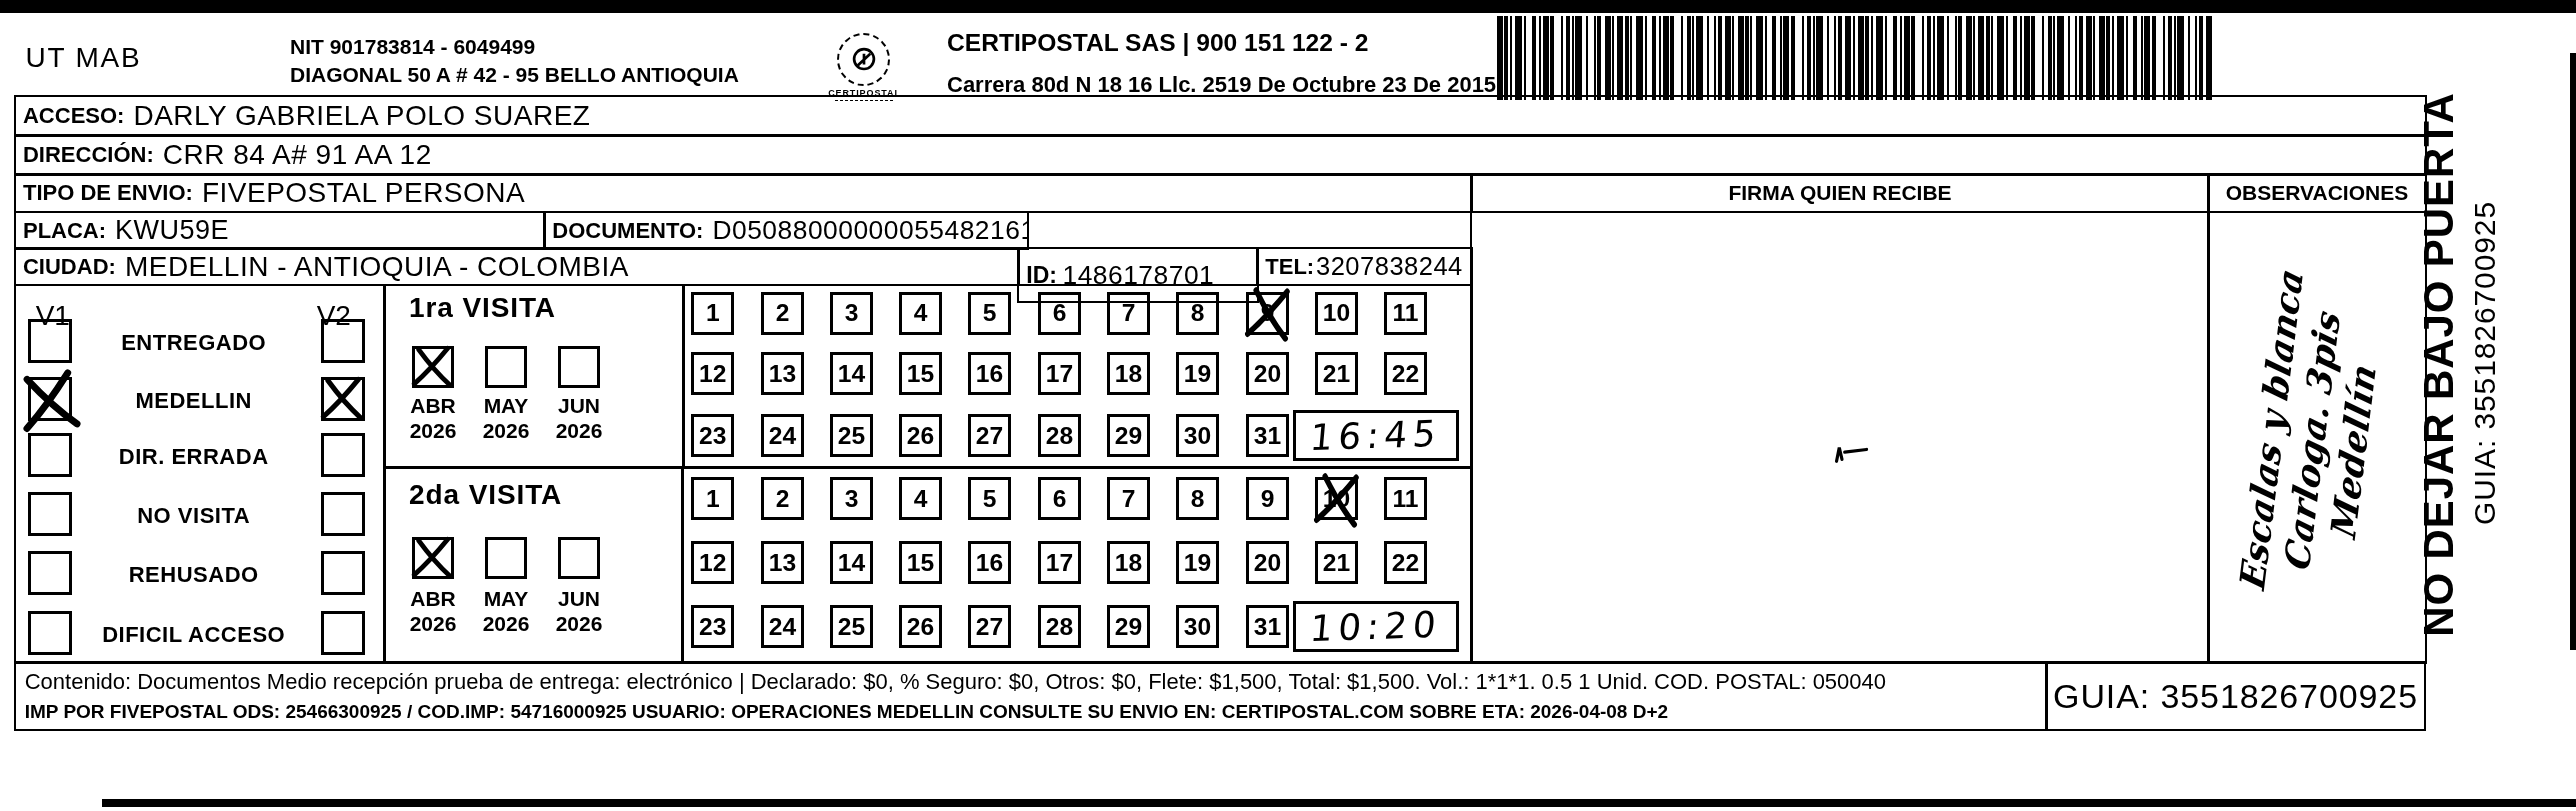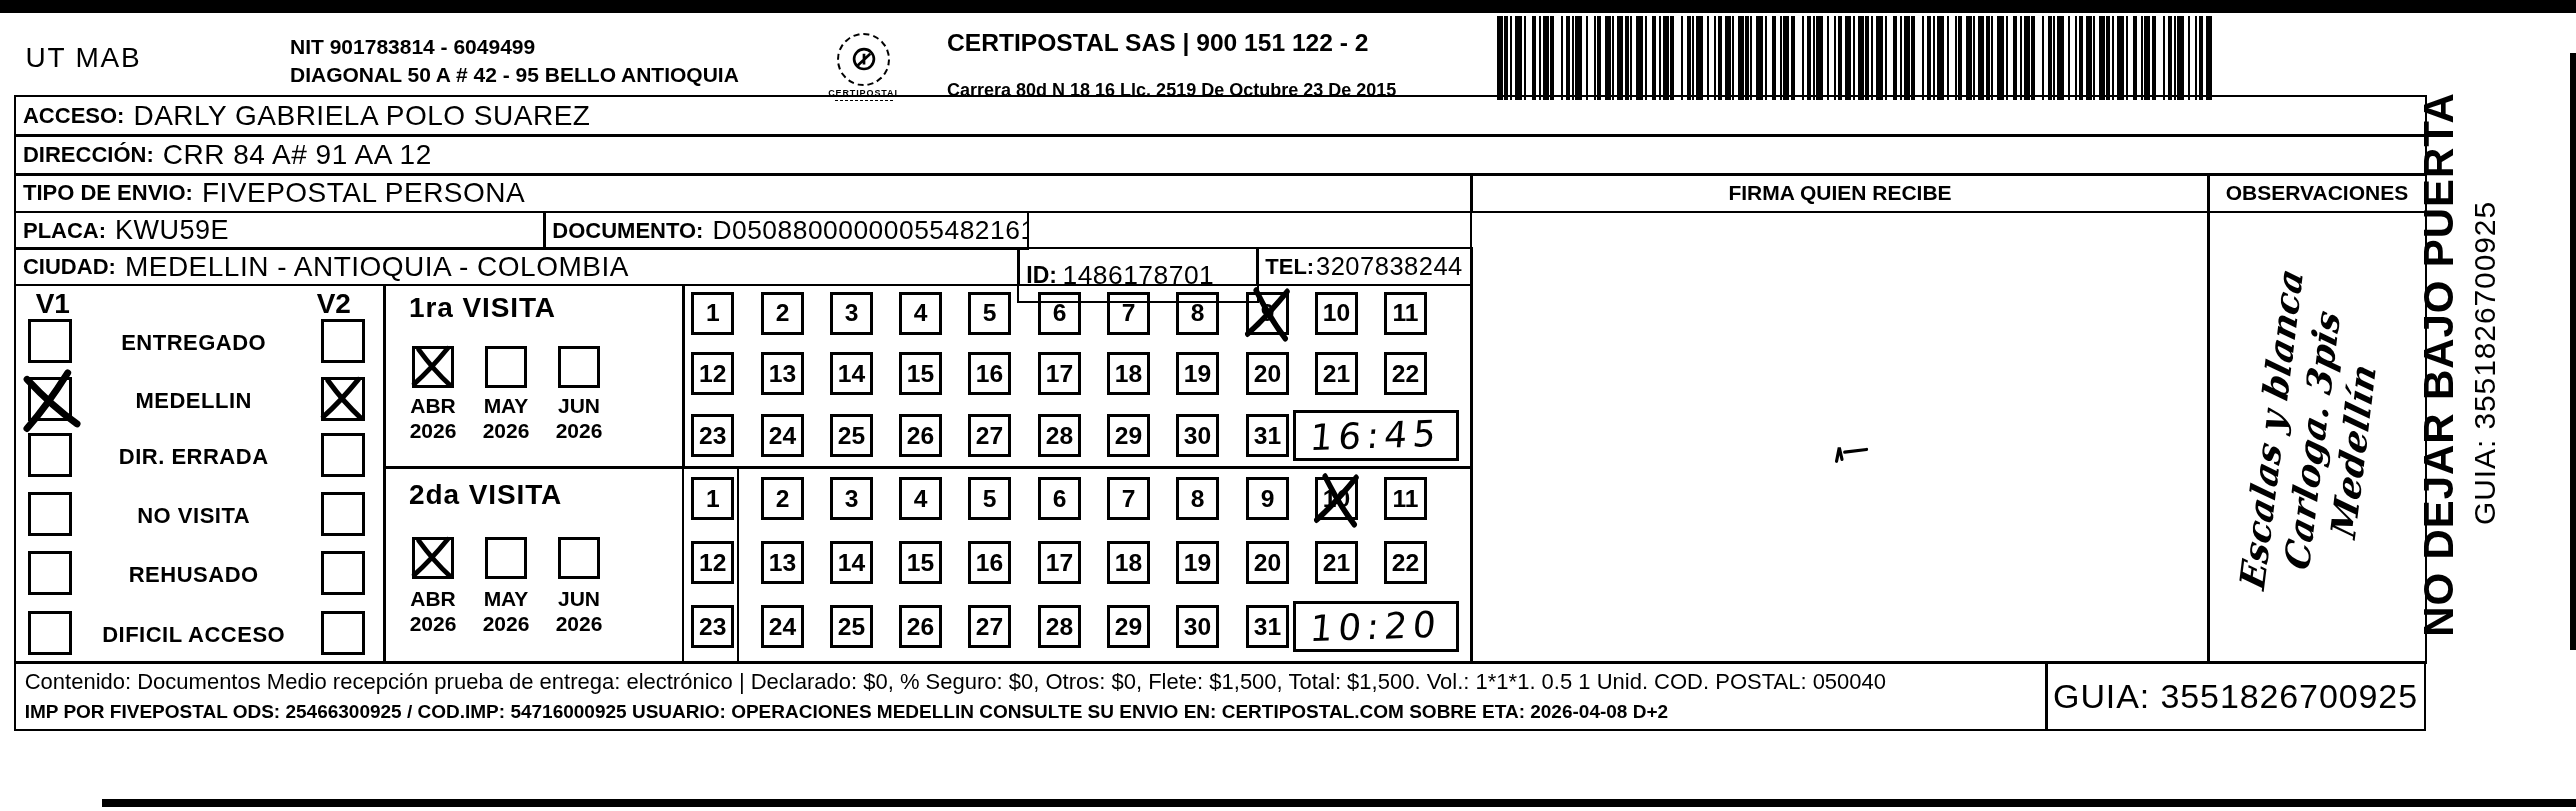--- a/index.html
+++ b/index.html
@@ -13,33 +13,33 @@
   
   .sender{left:25.5px;top:42px;font-size:28px;letter-spacing:1.8px;}
   .nitblock{left:290px;top:33px;font-size:21px;font-weight:bold;line-height:28px;white-space:nowrap;}
   .logo{left:837px;top:33px;width:53px;height:53px;border:2.7px dashed #000;border-radius:50%;
         display:flex;align-items:center;justify-content:center;box-sizing:border-box;}
   .logo svg{width:36px;height:36px;}
   .logocap{left:817px;top:88px;width:95px;text-align:center;font-size:9px;font-weight:bold;letter-spacing:0.9px;}
   .logodash{left:835px;top:100px;width:58px;border-top:1.8px dashed #000;}
   .companyblock{left:947px;top:29px;white-space:nowrap;}
   .companyblock .l1{font-size:24.6px;font-weight:bold;}
-  .companyblock .l2{font-size:18px;font-weight:bold;margin-top:23px;}
+  .companyblock .l2{font-size:22px;font-weight:bold;margin-top:15px;}
   .barcode{left:1497px;top:16.4px;width:722px;height:84px;}
   .barcode i{position:absolute;top:0;bottom:0;background:#000;}
 
   
   .cell{position:absolute;border:2.7px solid #000;box-sizing:border-box;background:transparent;}
   .fieldrow{display:flex;align-items:center;padding-left:7.3px;white-space:nowrap;overflow:hidden;}
   .flabel{font-weight:bold;font-size:22px;}
   .fvalue{font-size:28px;font-weight:500;margin-left:9px;letter-spacing:0.5px;}
   .hdrcell{display:flex;align-items:center;justify-content:center;font-weight:bold;font-size:21px;}
 
   
-  .vhead{position:absolute;top:2px;font-size:28px;font-weight:bold;}
+  .vhead{position:absolute;top:14px;font-size:28px;font-weight:normal;}
   .st-row{position:absolute;left:0;width:100%;height:44px;}
   .st-label{position:absolute;left:55px;top:11px;width:246px;text-align:center;
             font-weight:bold;font-size:22px;letter-spacing:0.5px;}
   .cbx{position:absolute;top:0;width:44px;height:44px;border:3.6px solid #000;box-sizing:border-box;}
 
   
   .hand-x{position:absolute;inset:-3.6px;display:block;}
   .hand-x svg{width:100%;height:100%;display:block;}
   .hand-x path{stroke:#000;stroke-width:4.5;fill:none;stroke-linecap:round;}
   .x-big{transform:scale(1.35) rotate(-7deg) translate(-0.9px,1.8px);}
@@ -313,21 +313,21 @@
       </span>
     <span class="mbx" style="left:100px;top:60px"></span>
     <span class="mbx" style="left:173px;top:60px"></span>
     <span class="mlabel" style="left:19px;top:108px">ABR</span>
     <span class="mlabel" style="left:92px;top:108px">MAY</span>
     <span class="mlabel" style="left:165px;top:108px">JUN</span>
     <span class="myear" style="left:19px;top:133px">2026</span>
     <span class="myear" style="left:92px;top:133px">2026</span>
     <span class="myear" style="left:165px;top:133px">2026</span>
   </div>
-  <div class="cell" style="left:383px;top:466px;width:356px;height:198px">
+  <div class="cell" style="left:383px;top:466px;width:300px;height:198px">
     <span class="vtitle" style="top:11px">2da VISITA</span>
     <span class="mbx" style="left:27px;top:69px">
         <span class="hand-x">
           <svg viewBox="0 0 40 40" preserveAspectRatio="none">
             <path d="M7 4 C15 15,25 27,36 37"></path>
             <path d="M34 3 C25 14,12 28,3 36"></path>
           </svg>
         </span>
       </span>
     <span class="mbx" style="left:100px;top:69px"></span>

